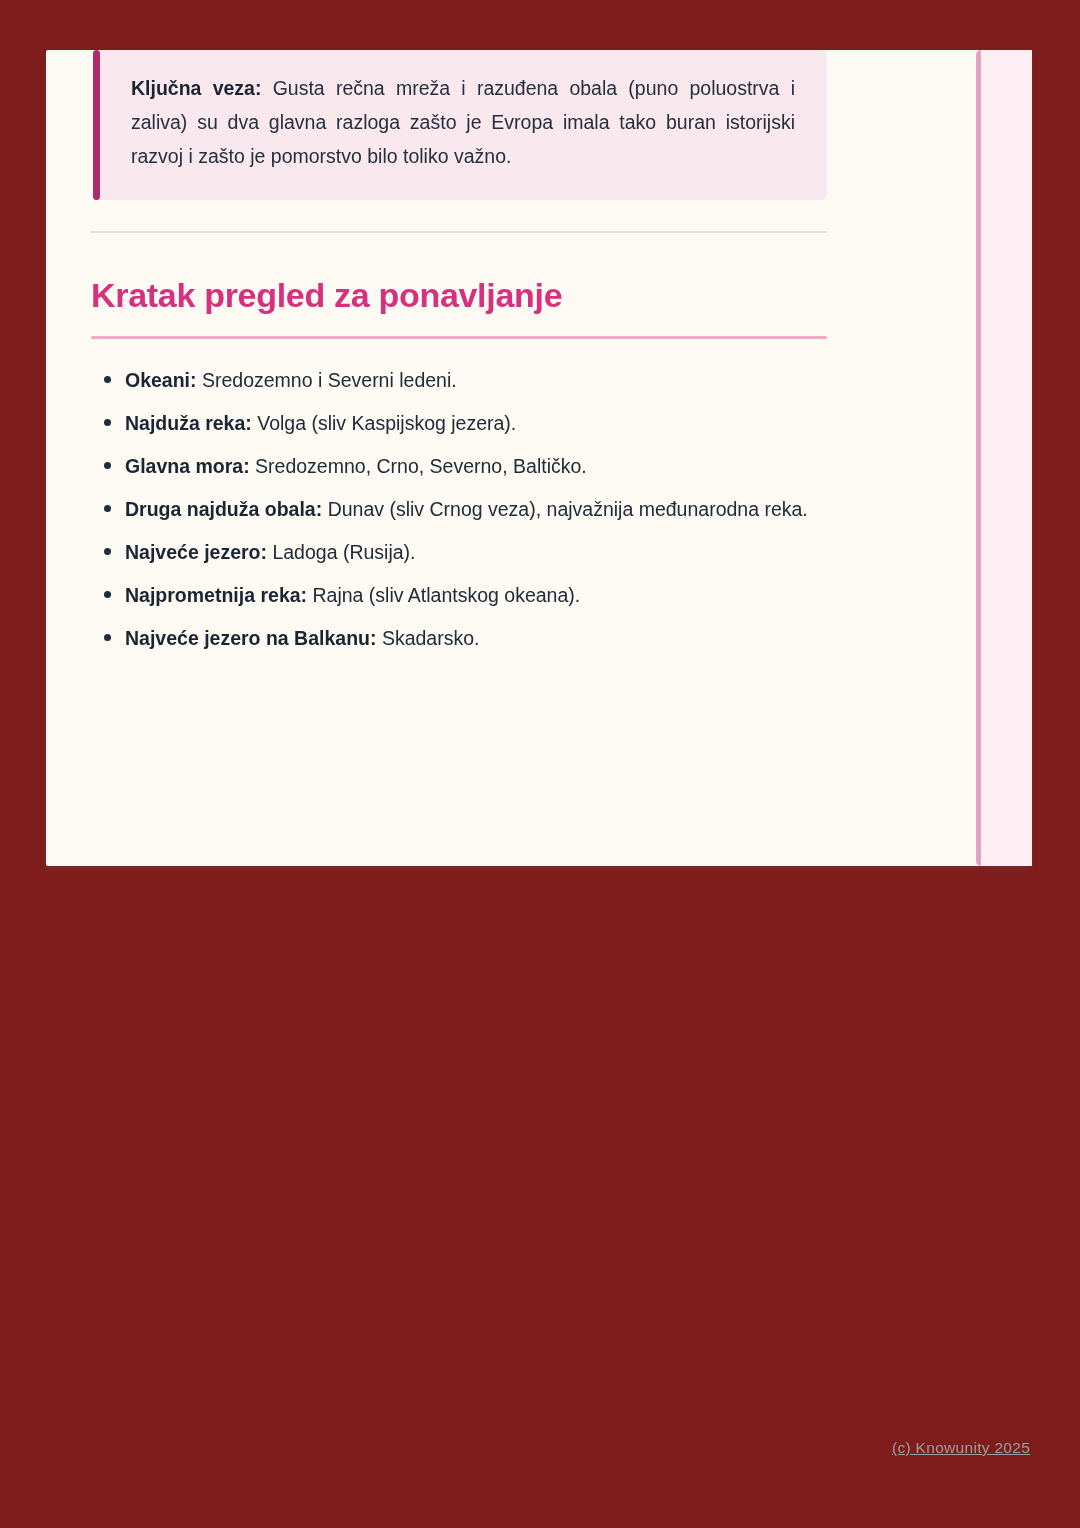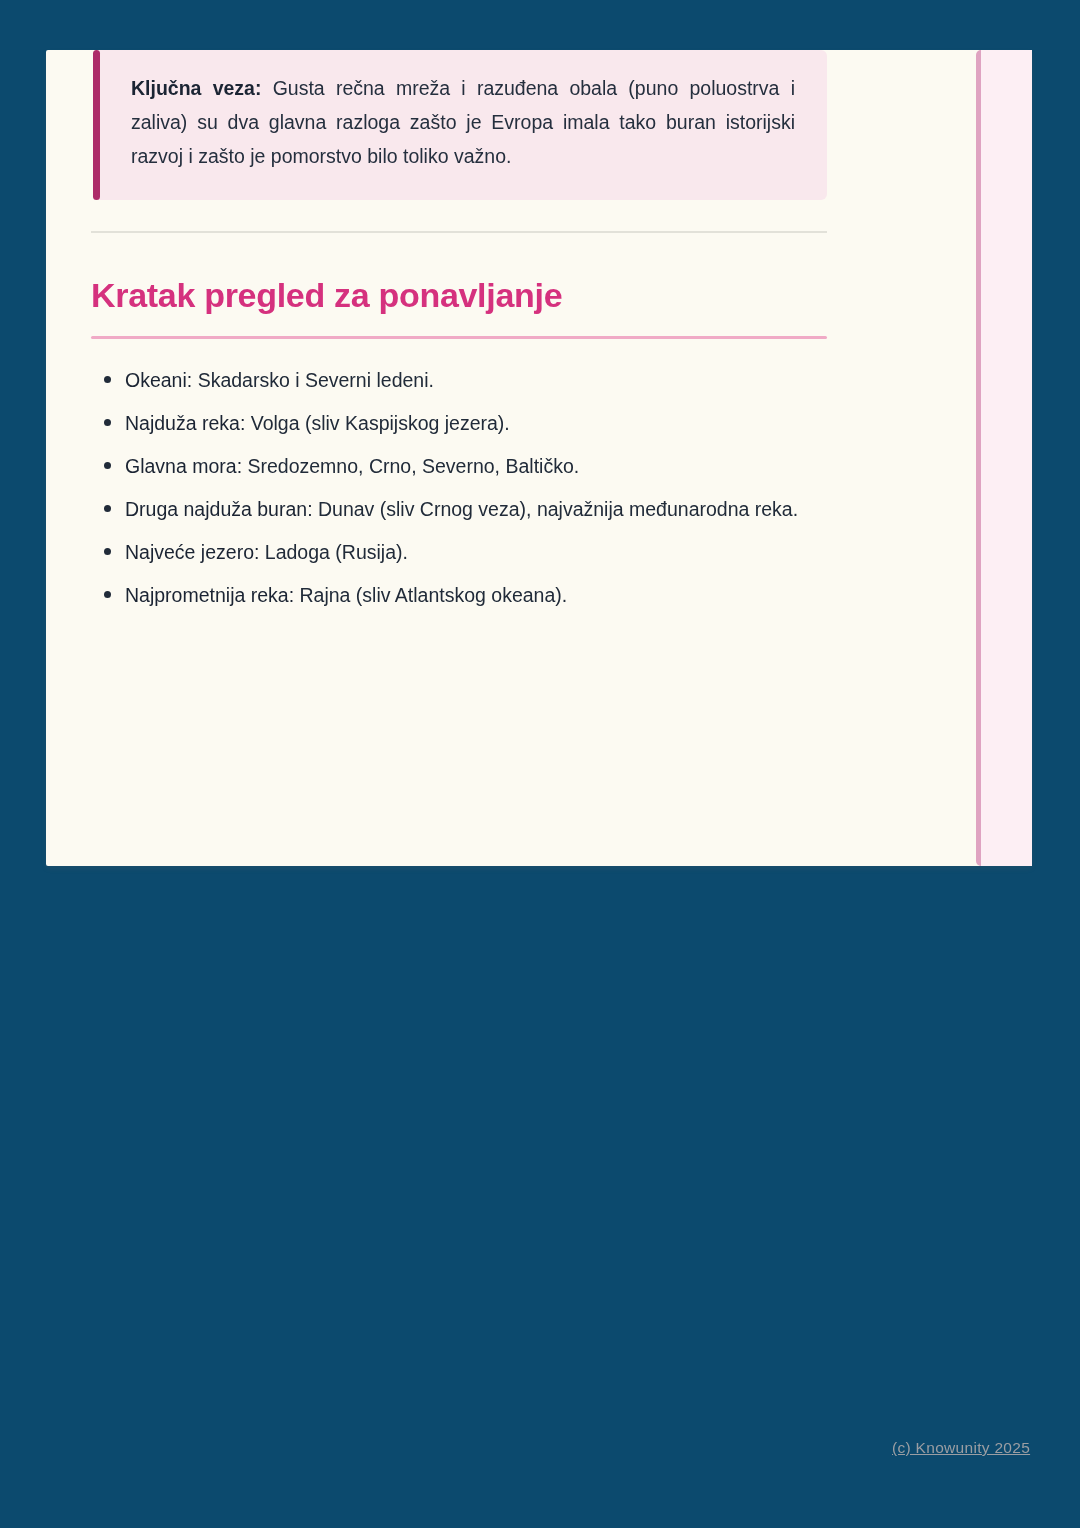--- a/index.html
+++ b/index.html
@@ -1,21 +1,21 @@
 <!DOCTYPE html>
 <html><head>
 <meta charset="utf-8">
 <style>
   html, body { margin: 0; padding: 0; background: #ffffff; }
   .page {
     position: relative;
     width: 1080px;
     height: 1528px;
     overflow: hidden;
-    background: #0c4a6e;
+    background: #7f1d1d;
     font-family: "Liberation Sans", sans-serif;
   }
   .sheet {
     position: absolute;
     left: 46px;
     top: 50px;
     width: 986px;
     height: 816px;
     background: #fcfaf2;
     border-radius: 2px;
@@ -102,21 +102,21 @@
   .list li::before {
     content: "";
     position: absolute;
     left: 1px;
     top: 14px;
     width: 7px;
     height: 7px;
     border-radius: 50%;
     background: #212b39;
   }
-  .list .lbl { font-weight: 400; color: #1b2433; }
+  .list .lbl { font-weight: 700; color: #1b2433; }
   
   .stripe {
     position: absolute;
     left: 930px;          
     top: 0;
     width: 51px;
     height: 816px;
     background: #fdeff4;
     border-left: 5px solid #dfa3c1;
     border-radius: 5px 0 0 5px;
@@ -142,25 +142,26 @@
       <div class="callout-bar"></div>
       <p class="callout-text"><span class="lbl">Ključna veza:</span> <span>Gusta rečna mreža i razuđena obala (puno poluostrva i zaliva) su dva glavna razloga zašto je Evropa imala tako buran istorijski razvoj i zašto je pomorstvo bilo toliko važno.</span></p>
     </div>
 
     <hr class="divider">
 
     <h1 class="title">Kratak pregled za ponavljanje</h1>
     <div class="title-underline"></div>
 
     <ul class="list">
-      <li><span class="lbl">Okeani:</span> <span>Skadarsko i Severni ledeni.</span></li>
+      <li><span class="lbl">Okeani:</span> <span>Sredozemno i Severni ledeni.</span></li>
       <li><span class="lbl">Najduža reka:</span> <span>Volga (sliv Kaspijskog jezera).</span></li>
       <li><span class="lbl">Glavna mora:</span> <span>Sredozemno, Crno, Severno, Baltičko.</span></li>
-      <li><span class="lbl">Druga najduža buran:</span> <span>Dunav (sliv Crnog veza), najvažnija međunarodna reka.</span></li>
+      <li><span class="lbl">Druga najduža obala:</span> <span>Dunav (sliv Crnog veza), najvažnija međunarodna reka.</span></li>
       <li><span class="lbl">Najveće jezero:</span> <span>Ladoga (Rusija).</span></li>
       <li><span class="lbl">Najprometnija reka:</span> <span>Rajna (sliv Atlantskog okeana).</span></li>
+      <li><span class="lbl">Najveće jezero na Balkanu:</span> <span>Skadarsko.</span></li>
     </ul>
 
     <div class="stripe"></div>
   </div>
 
   <div class="footer">(c) Knowunity 2025</div>
 </div>
 
 </body></html>

